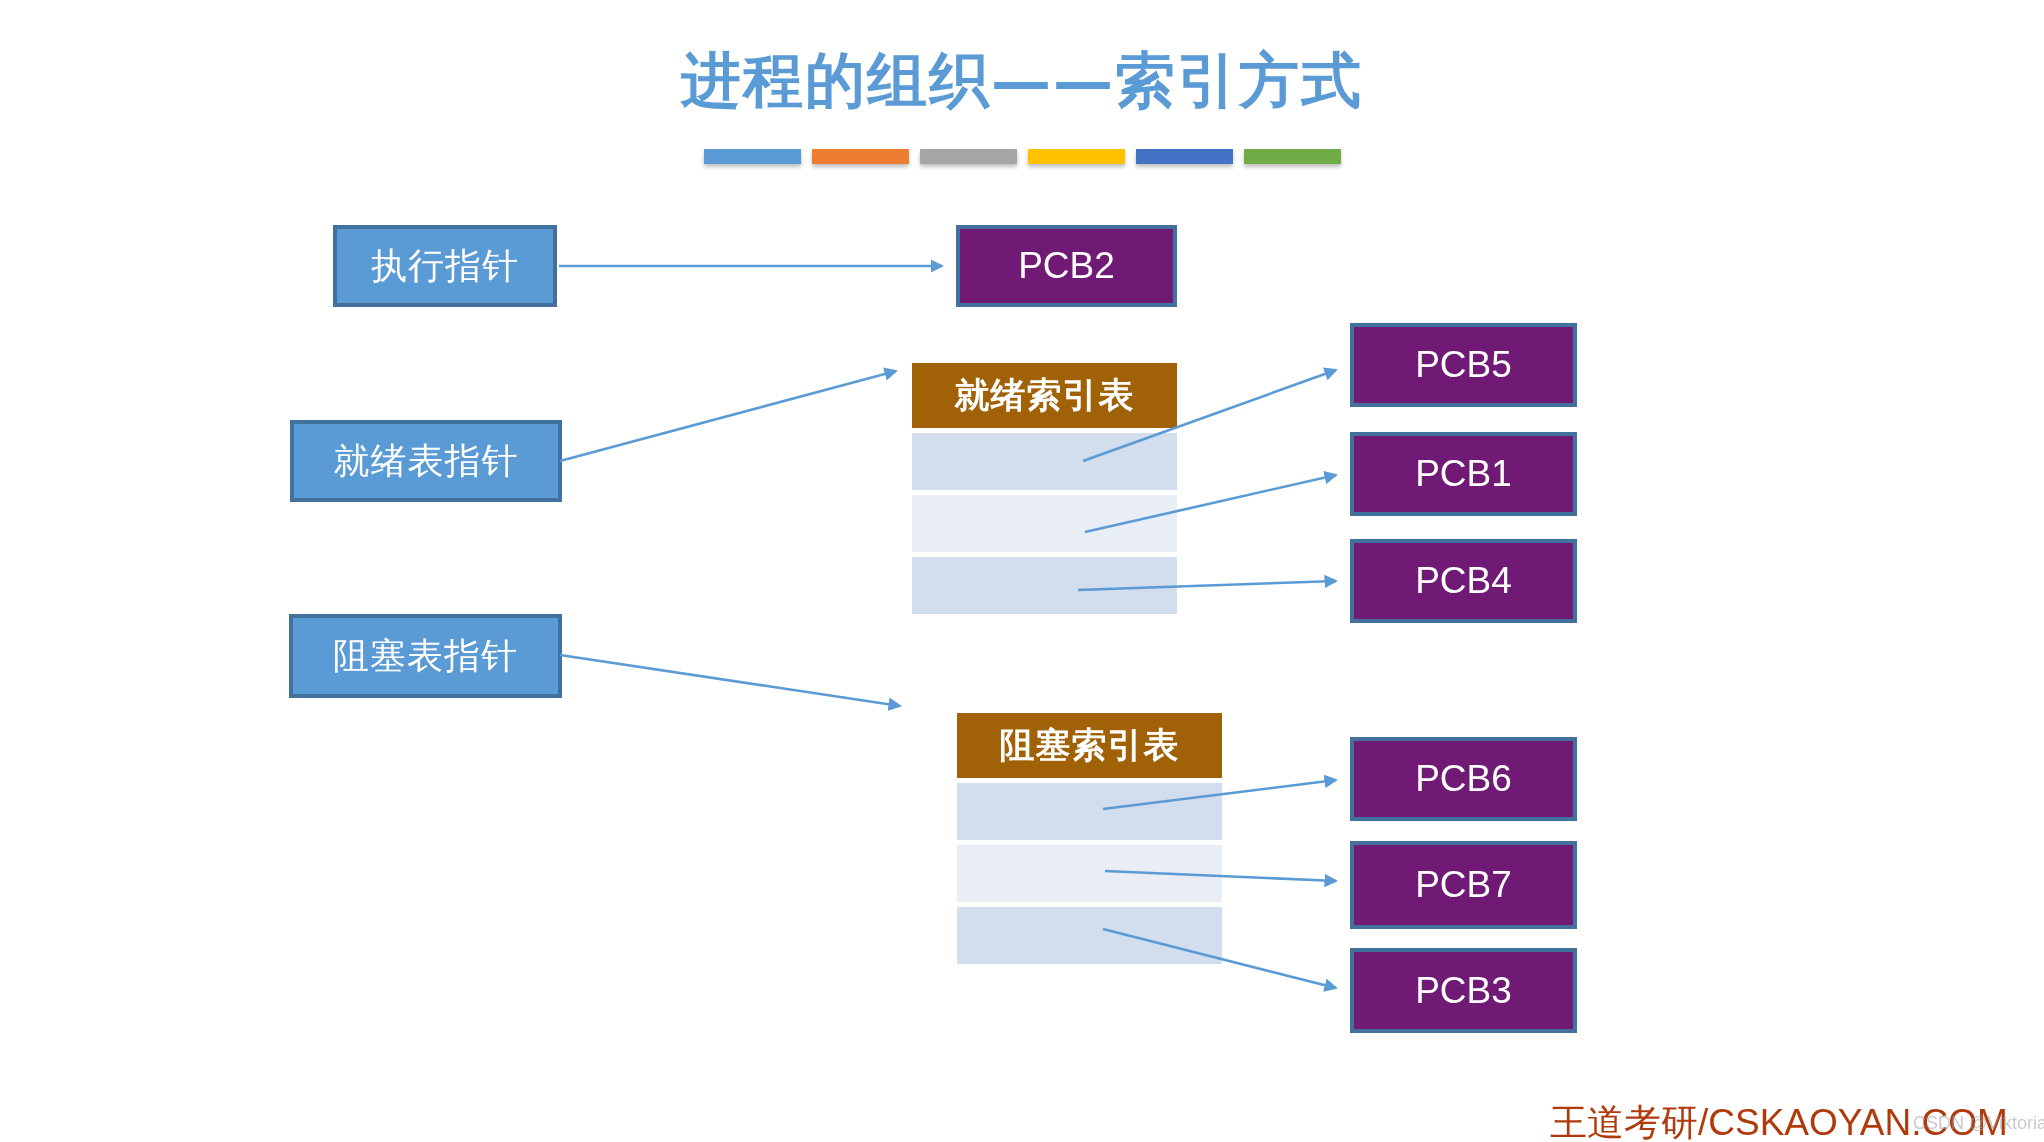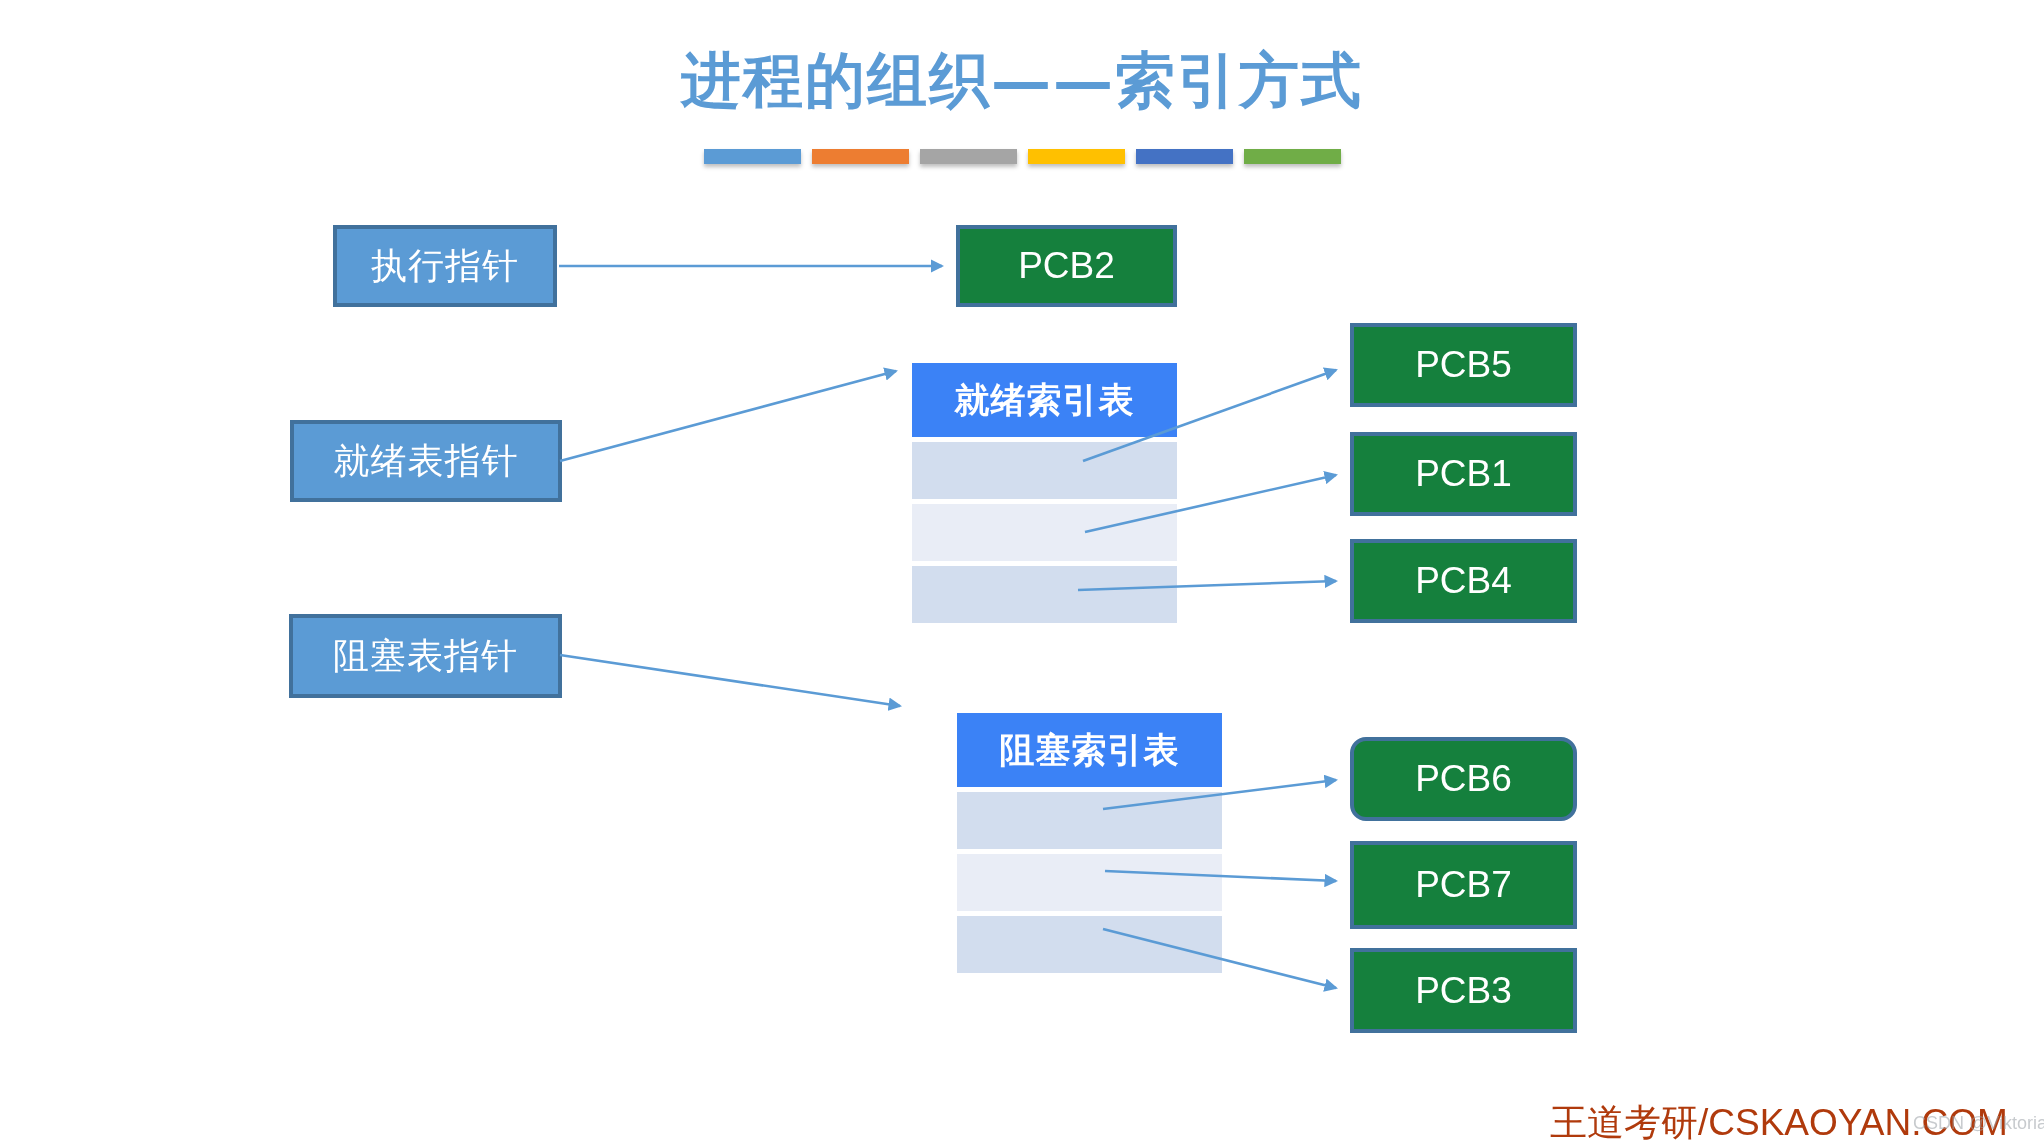--- a/index.html
+++ b/index.html
@@ -40,48 +40,48 @@
     border:4px solid #41719c;
     box-sizing:border-box;
     display:flex;align-items:center;justify-content:center;
     color:#ffffff;
     font-family:"DejaVu Serif", serif;
     font-size:36px;
     letter-spacing:1px;
   }
   
   .box-pcb{
-    background:#15803d;
+    background:#701a75;
     border:4px solid #41719c;
     box-sizing:border-box;
     display:flex;align-items:center;justify-content:center;
     color:#ffffff;
     font-family:"Liberation Sans", sans-serif;
     font-size:37px;
   }
 
   .pos-exec   {left:333px;  top:225px; width:224px; height:82px;}
   .pos-ready  {left:290px;  top:420px; width:272px; height:82px;}
   .pos-blocked{left:289px;  top:614px; width:273px; height:84px;}
 
   .pos-pcb2{left:956px;  top:225px; width:221px; height:82px;}
   .pos-pcb5{left:1350px; top:323px; width:227px; height:84px;}
   .pos-pcb1{left:1350px; top:432px; width:227px; height:84px;}
   .pos-pcb4{left:1350px; top:539px; width:227px; height:84px;}
-  .pos-pcb6{left:1350px; top:737px; width:227px; height:84px;border-radius:16px;}
+  .pos-pcb6{left:1350px; top:737px; width:227px; height:84px;}
   .pos-pcb7{left:1350px; top:841px; width:227px; height:88px;}
   .pos-pcb3{left:1350px; top:948px; width:227px; height:85px;}
 
   
   .idx-table{width:265px;}
   .pos-ready-table  {left:912px; top:363px;}
   .pos-blocked-table{left:912px; top:713px;margin-left:45px;}
   .idx-header{
-    height:74px;
-    background:#3b82f6;
+    height:65px;
+    background:#a16207;
     display:flex;align-items:center;justify-content:center;
     color:#ffffff;
     font-family:"DejaVu Serif", serif;
     font-weight:bold;
     font-size:35px;
     letter-spacing:1px;
   }
   .idx-row{height:57px;margin-top:5px;}
   .band-a{background:#d2ddee;}
   .band-b{background:#e9edf6;}

